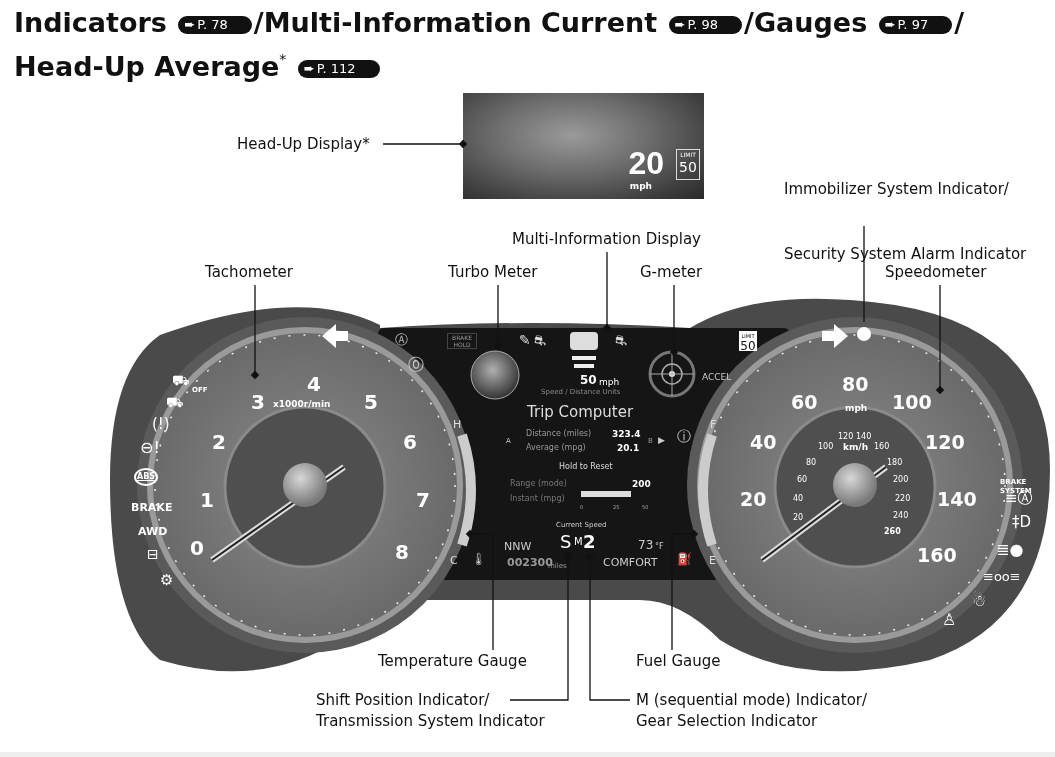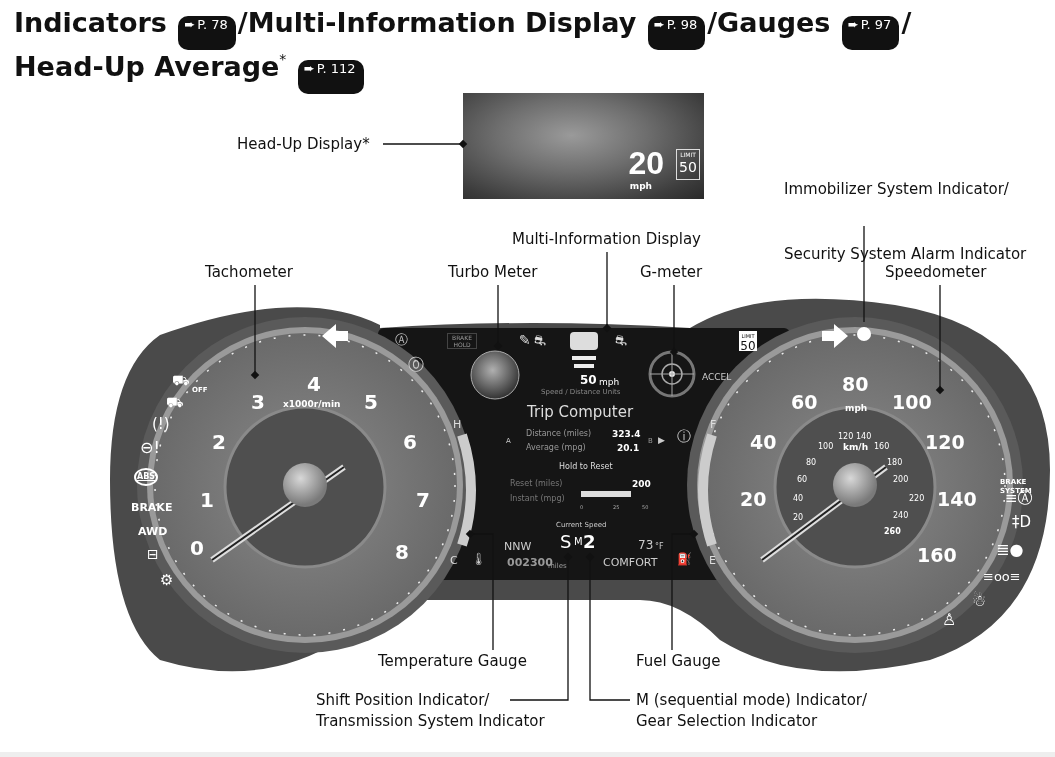--- a/index.html
+++ b/index.html
@@ -1,36 +1,36 @@
 <!DOCTYPE html>
 <html><head>
 <meta charset="utf-8">
 <style>
   html,body{margin:0;padding:0;background:#ffffff;}
   body{width:1055px;height:757px;position:relative;overflow:hidden;font-family:"DejaVu Sans",sans-serif;color:#111;}
   .title{position:absolute;left:14px;font-weight:bold;font-size:27px;line-height:34px;color:#111;white-space:nowrap;}
   .t1{top:6px;} .t2{top:42px;}
-  .pref{display:inline-block;background:#111;color:#fff;border-radius:10px;font-size:13px;font-weight:normal;height:34px;line-height:18px;padding:0 8px 0 6px;vertical-align:3px;margin:0 2px;}
+  .pref{display:inline-block;background:#111;color:#fff;border-radius:10px;font-size:13px;font-weight:normal;height:18px;line-height:18px;padding:0 24px 0 6px;vertical-align:3px;margin:0 2px;}
   .pref .arr{font-size:13px;margin-right:2px;}
   .sup{font-size:14px;vertical-align:12px;font-weight:normal;}
   .lbl{position:absolute;font-size:15px;color:#111;white-space:nowrap;line-height:20px;}
   .hud{position:absolute;left:463px;top:93px;width:241px;height:106px;background:radial-gradient(ellipse at 45% 40%,#9a9a9a 0%,#6e6e6e 40%,#3d3d3d 80%,#2a2a2a 100%);}
   .hud-speed{position:absolute;right:40px;top:52px;color:#fff;font-weight:bold;font-size:32px;font-family:"Liberation Sans",sans-serif;}
   .hud-unit{position:absolute;right:52px;top:88px;color:#fff;font-size:9px;font-weight:bold;}
   .hud-limit{position:absolute;right:4px;top:56px;width:22px;height:29px;border:1px solid #ddd;color:#fff;text-align:center;}
   .hud-limit .s{font-size:6px;display:block;line-height:9px;}
   .hud-limit .v{font-size:14px;display:block;line-height:16px;}
   svg{position:absolute;left:0;top:0;}
 </style>
 </head>
 <body>
 
 <div class="title t1">
   <span>Indicators</span>
-  <span class="pref"><span class="arr">➨</span><span>P. 78</span></span><span>/Multi-Information Display</span>
+  <span class="pref"><span class="arr">➨</span><span>P. 78</span></span><span>/Multi-Information Current</span>
   <span class="pref"><span class="arr">➨</span><span>P. 98</span></span><span>/Gauges</span>
   <span class="pref"><span class="arr">➨</span><span>P. 97</span></span><span>/</span>
 </div>
 <div class="title t2">
   <span>Head-Up Average</span><span class="sup">*</span>
   <span class="pref"><span class="arr">➨</span><span>P. 112</span></span>
 </div>
 
 <div class="hud">
   <div class="hud-speed">20</div>
@@ -121,21 +121,21 @@
     <rect x="671" y="349" width="6" height="6" transform="rotate(45 674 352)"></rect>
     <rect x="937" y="387" width="6" height="6" transform="rotate(45 940 390)"></rect>
     <rect x="467" y="531" width="6" height="6" transform="rotate(45 470 534)"></rect>
     <rect x="691" y="531" width="6" height="6" transform="rotate(45 694 534)"></rect>
     <rect x="565" y="554" width="6" height="6" transform="rotate(45 568 557)"></rect>
     <rect x="587" y="554" width="6" height="6" transform="rotate(45 590 557)"></rect>
   </g>
 </svg>
 
 <div>
-  <span class="lbl" style="left:283px;top:394px;font-size:9px;color:#fff;font-weight:bold;text-align:center;">x1000r/min</span>
+  <span class="lbl" style="left:273px;top:394px;font-size:9px;color:#fff;font-weight:bold;text-align:center;">x1000r/min</span>
   <span class="lbl" style="left:190px;top:538px;font-size:20px;color:#fff;font-weight:bold;">0</span>
   <span class="lbl" style="left:200px;top:490px;font-size:20px;color:#fff;font-weight:bold;">1</span>
   <span class="lbl" style="left:212px;top:432px;font-size:20px;color:#fff;font-weight:bold;">2</span>
   <span class="lbl" style="left:251px;top:392px;font-size:20px;color:#fff;font-weight:bold;">3</span>
   <span class="lbl" style="left:307px;top:374px;font-size:20px;color:#fff;font-weight:bold;">4</span>
   <span class="lbl" style="left:364px;top:392px;font-size:20px;color:#fff;font-weight:bold;">5</span>
   <span class="lbl" style="left:403px;top:432px;font-size:20px;color:#fff;font-weight:bold;">6</span>
   <span class="lbl" style="left:416px;top:490px;font-size:20px;color:#fff;font-weight:bold;">7</span>
   <span class="lbl" style="left:395px;top:542px;font-size:20px;color:#fff;font-weight:bold;">8</span>
 </div>
@@ -154,21 +154,21 @@
   <span class="lbl" style="left:793px;top:508px;font-size:8px;color:#fff;">20</span>
   <span class="lbl" style="left:793px;top:489px;font-size:8px;color:#fff;">40</span>
   <span class="lbl" style="left:797px;top:470px;font-size:8px;color:#fff;">60</span>
   <span class="lbl" style="left:806px;top:453px;font-size:8px;color:#fff;">80</span>
   <span class="lbl" style="left:818px;top:437px;font-size:8px;color:#fff;">100</span>
   <span class="lbl" style="left:838px;top:427px;font-size:8px;color:#fff;">120</span>
   <span class="lbl" style="left:856px;top:427px;font-size:8px;color:#fff;">140</span>
   <span class="lbl" style="left:874px;top:437px;font-size:8px;color:#fff;">160</span>
   <span class="lbl" style="left:887px;top:453px;font-size:8px;color:#fff;">180</span>
   <span class="lbl" style="left:893px;top:470px;font-size:8px;color:#fff;">200</span>
-  <span class="lbl" style="left:895px;top:489px;font-size:8px;color:#fff;margin-left:14px;">220</span>
+  <span class="lbl" style="left:895px;top:489px;font-size:8px;color:#fff;">220</span>
   <span class="lbl" style="left:893px;top:506px;font-size:8px;color:#fff;">240</span>
   <span class="lbl" style="left:884px;top:522px;font-size:8px;color:#fff;font-weight:bold;">260</span>
 </div>
 
 <div>
   <span class="lbl" style="left:172px;top:370px;font-size:14px;color:#fff;">⛟</span>
   <span class="lbl" style="left:192px;top:380px;font-size:7px;color:#fff;font-weight:bold;">OFF</span>
   <span class="lbl" style="left:166px;top:392px;font-size:14px;color:#fff;">⛟</span>
   <span class="lbl" style="left:152px;top:414px;font-size:15px;color:#fff;">(!)</span>
   <span class="lbl" style="left:140px;top:438px;font-size:16px;color:#fff;">⊖!</span>
@@ -208,21 +208,21 @@
   <span class="lbl" style="left:527px;top:402px;font-size:15px;color:#ddd;">Trip Computer</span>
   <span class="lbl" style="left:506px;top:431px;font-size:7px;color:#ccc;">A</span>
   <span class="lbl" style="left:526px;top:424px;font-size:8px;color:#999;">Distance (miles)</span>
   <span class="lbl" style="left:612px;top:424px;font-size:9px;color:#fff;font-weight:bold;">323.4</span>
   <span class="lbl" style="left:526px;top:438px;font-size:8px;color:#999;">Average (mpg)</span>
   <span class="lbl" style="left:617px;top:438px;font-size:9px;color:#fff;font-weight:bold;">20.1</span>
   <span class="lbl" style="left:648px;top:431px;font-size:7px;color:#999;">B</span>
   <span class="lbl" style="left:658px;top:430px;font-size:9px;color:#ccc;">▶</span>
   <span class="lbl" style="left:677px;top:426px;font-size:14px;color:#ccc;">ⓘ</span>
   <span class="lbl" style="left:559px;top:457px;font-size:8px;color:#ddd;">Hold to Reset</span>
-  <span class="lbl" style="left:510px;top:474px;font-size:8px;color:#777;">Reset (miles)</span>
+  <span class="lbl" style="left:510px;top:474px;font-size:8px;color:#777;">Range (mode)</span>
   <span class="lbl" style="left:632px;top:474px;font-size:9px;color:#fff;font-weight:bold;">200</span>
   <span class="lbl" style="left:510px;top:489px;font-size:8px;color:#777;">Instant (mpg)</span>
   <span class="lbl" style="left:580px;top:497px;font-size:5px;color:#aaa;">0</span>
   <span class="lbl" style="left:613px;top:497px;font-size:5px;color:#aaa;">25</span>
   <span class="lbl" style="left:642px;top:497px;font-size:5px;color:#aaa;">50</span>
   <span class="lbl" style="left:556px;top:515px;font-size:7px;color:#ccc;text-align:right;">Current Speed</span>
 
   <span class="lbl" style="left:453px;top:415px;font-size:11px;color:#ddd;">H</span>
   <span class="lbl" style="left:450px;top:551px;font-size:11px;color:#ddd;">C</span>
   <span class="lbl" style="left:471px;top:549px;font-size:12px;color:#ccc;">🌡</span>

